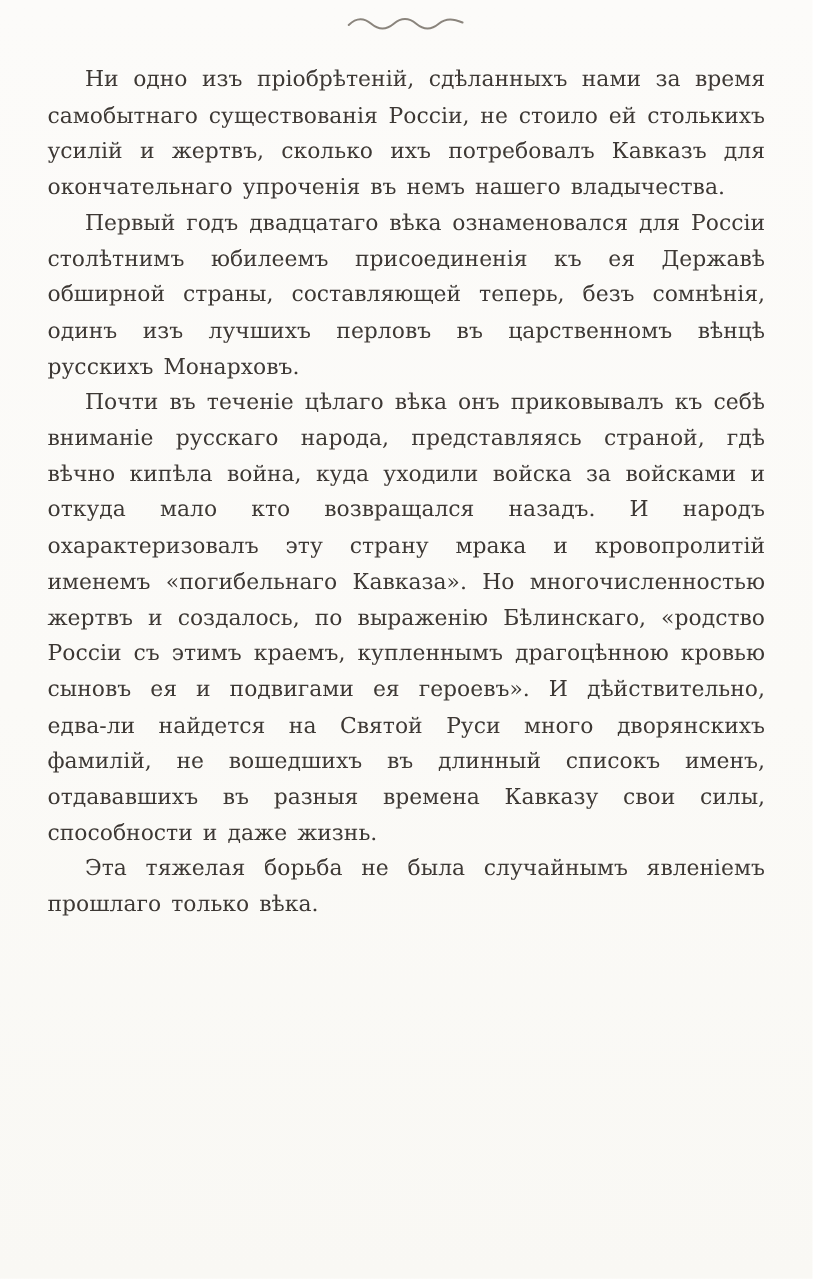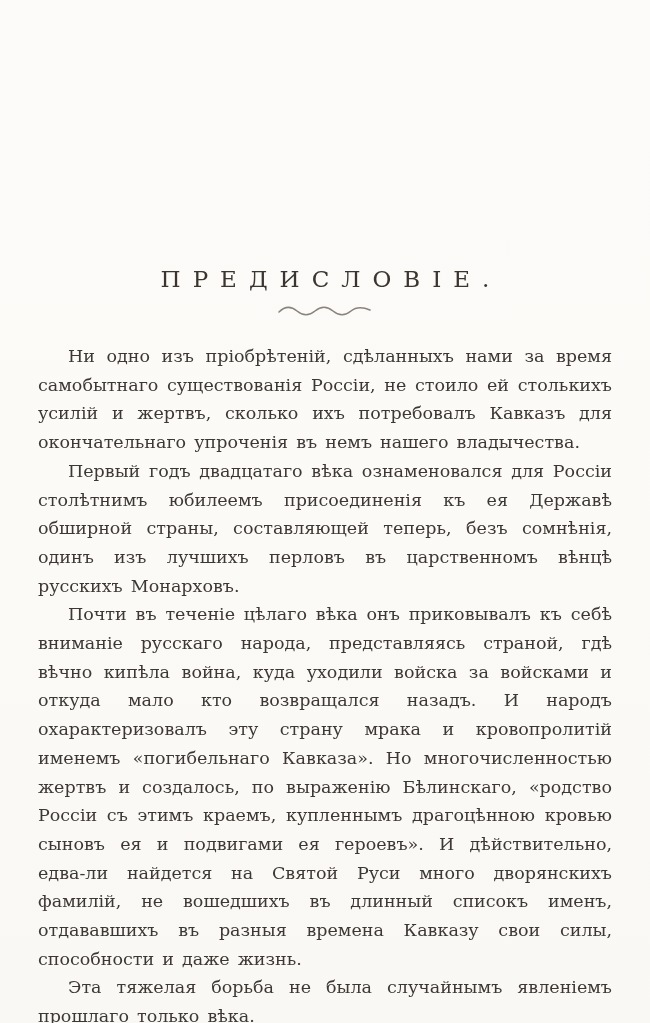--- a/index.html
+++ b/index.html
@@ -46,21 +46,20 @@
   .body-text p {
     margin: 0;
     text-indent: 30px;
   }
 </style>
 </head>
 <body>
 
 <div class="page">
 
-  <h1 class="title">ПРЕДИСЛОВІЕ.</h1>
 
   <div class="flourish">
     <svg width="96" height="13" viewBox="0 0 96 13" aria-hidden="true">
       <path d="M2,7 C8,1 14,1 20,6 C26,11 32,11 38,6 C44,1 50,1 56,6 C62,11 68,11 74,6 C80,1 86,2 93,5" stroke="#8a847c" stroke-width="1.6" fill="none" stroke-linecap="round"></path>
     </svg>
   </div>
 
   <div class="body-text">
     <p>Ни одно изъ пріобрѣтеній, сдѣланныхъ нами за время самобытнаго существованія Россіи, не стоило ей столькихъ усилій и жертвъ, сколько ихъ потребовалъ Кавказъ для окончательнаго упроченія въ немъ нашего владычества.</p>
     <p>Первый годъ двадцатаго вѣка ознаменовался для Россіи столѣтнимъ юбилеемъ присоединенія къ ея Державѣ обширной страны, составляющей теперь, безъ сомнѣнія, одинъ изъ лучшихъ перловъ въ царственномъ вѣнцѣ русскихъ Монарховъ.</p>

